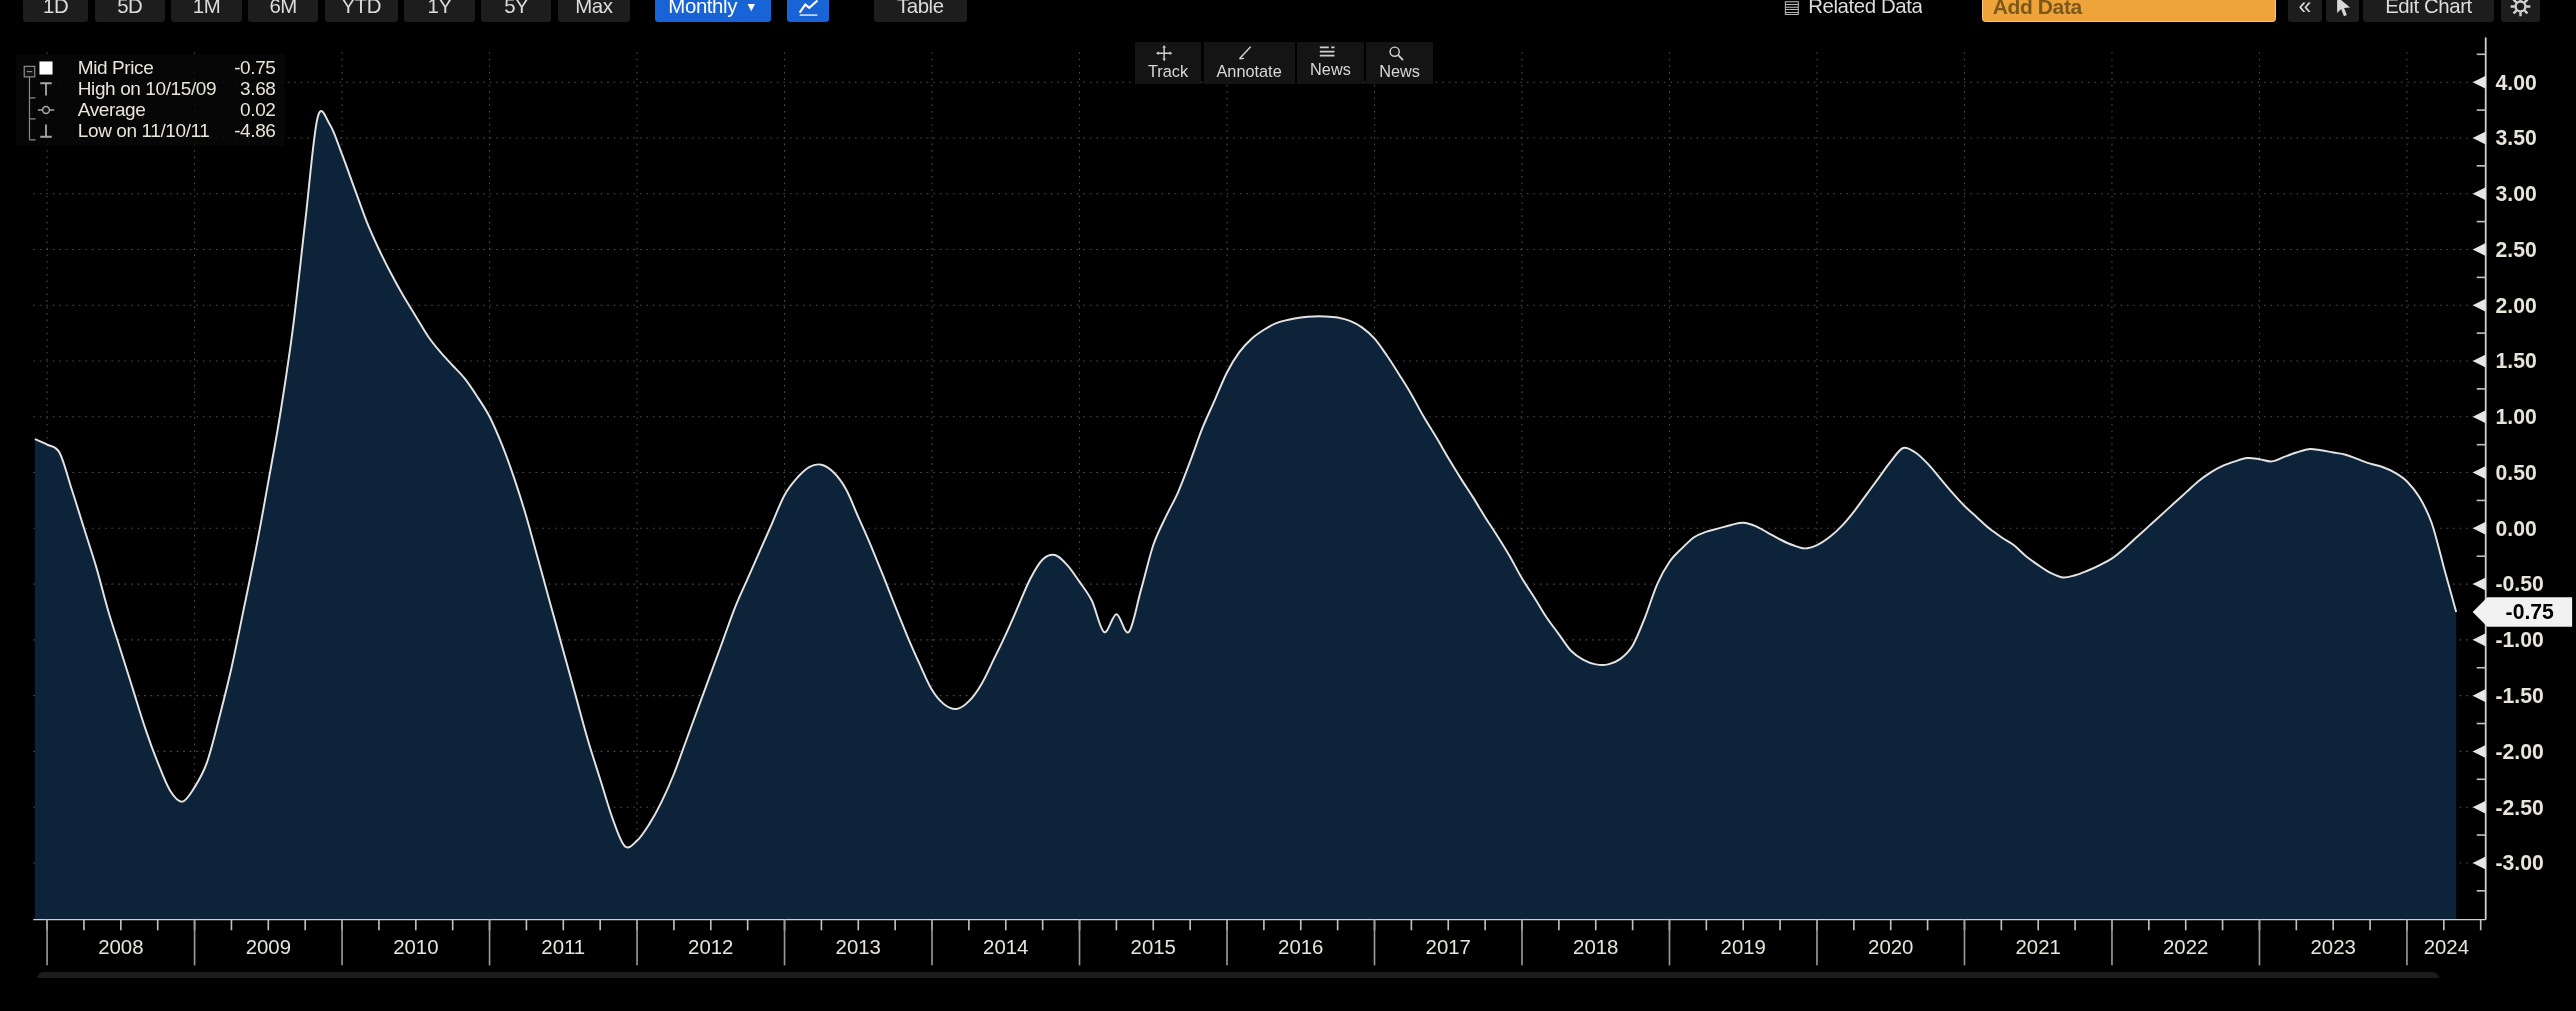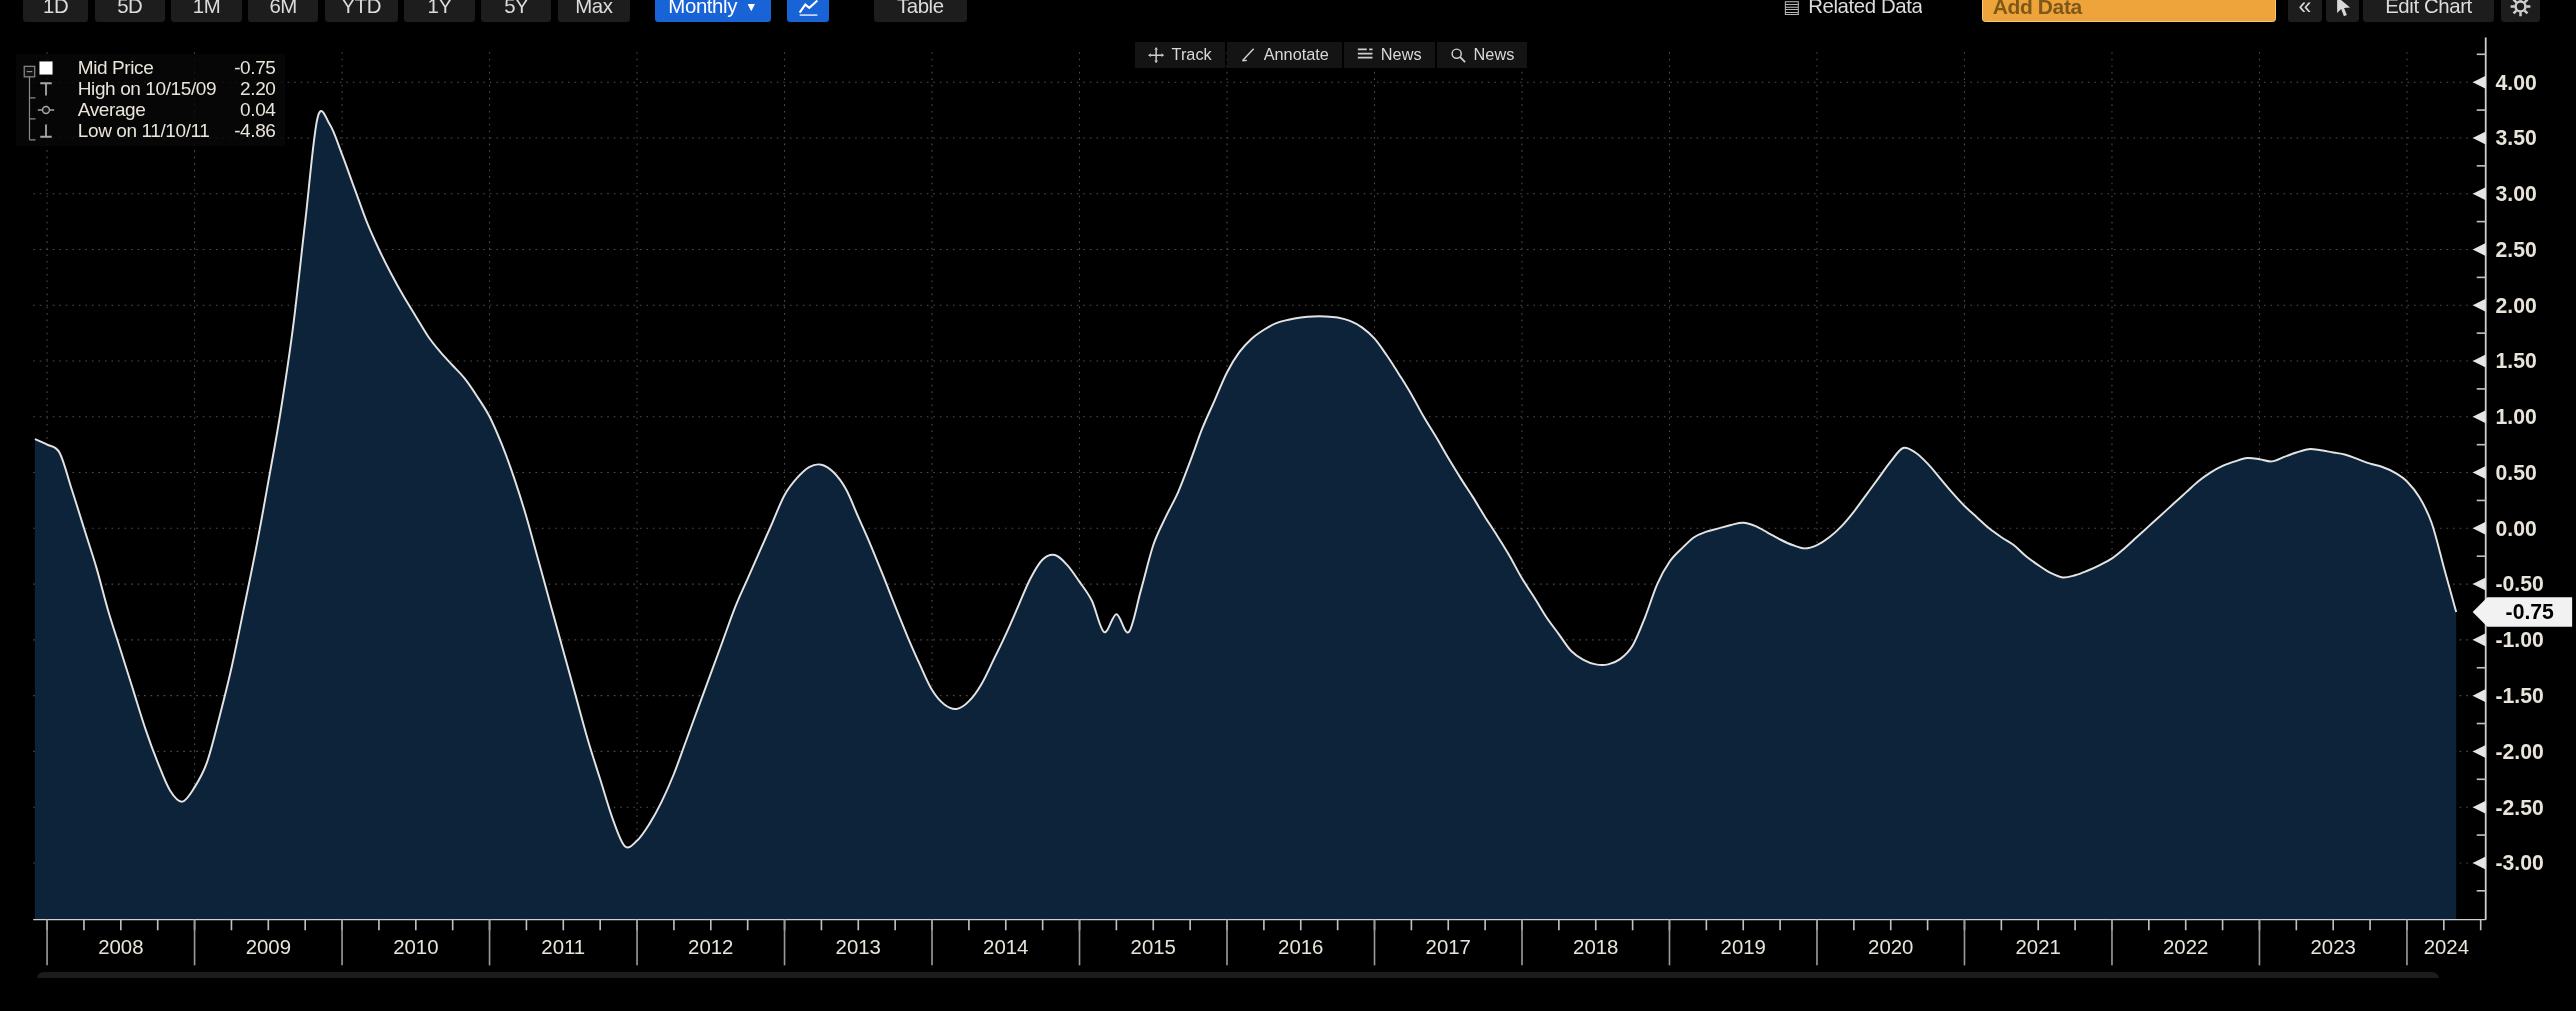--- a/index.html
+++ b/index.html
@@ -9,21 +9,21 @@
   #top-toolbar{position:absolute;left:23px;top:-9px;height:31px;display:flex;align-items:stretch;z-index:30;}
   .tab-btn{background:#1d1d1d;color:#dcdcdc;font-size:20.4px;display:flex;align-items:center;
            justify-content:center;margin-right:6.5px;border-radius:3.3px;padding:0 1.6px;cursor:pointer;
            letter-spacing:-0.4px;white-space:nowrap;}
   .tab-btn.blue{background:#1863d6;color:#fff;}
   #rt-cluster .rbtn{position:absolute;top:-9px;height:31px;display:flex;align-items:center;z-index:30;}
   .icon-sq{display:flex;align-items:center;justify-content:center;background:#1d1d1d;border-radius:3.3px;}
   
   #chart-tools{position:absolute;left:1135px;top:42px;display:flex;z-index:25;}
   .ct-btn{background:#141414;color:#d8d8d8;font-size:16.3px;display:flex;align-items:center;
-          padding:3.3px 13px;margin-right:2.4px;cursor:pointer;}
+          padding:3.3px 13px;margin-right:2.4px;cursor:pointer;flex-direction:column;}
   .ct-btn svg{margin-right:7.3px;}
   
   #legend{position:absolute;left:16.3px;top:54px;width:269px;background:rgba(8,8,8,0.78);
           z-index:20;padding:3.3px 0 4.9px 0;}
   .lg-row{display:flex;align-items:center;height:21px;padding-right:9.8px;}
   .lg-tree{width:21px;flex:0 0 21px;}
   .lg-ic{width:24.5px;flex:0 0 24.5px;display:flex;align-items:center;justify-content:flex-start;}
   .lg-label{flex:1 1 auto;color:#e8e4da;font-size:19px;letter-spacing:-0.4px;white-space:nowrap;margin-left:16px;}
   .lg-val{color:#e8e4da;font-size:19px;text-align:right;letter-spacing:-0.4px;}
   #legend-tree-svg{position:absolute;left:4.9px;top:6.5px;}
@@ -144,32 +144,32 @@
           <div class="lg-val">-0.75</div>
         </div>
         <div class="lg-row">
           <div class="lg-tree"></div>
           <div class="lg-ic">
             <svg width="18" height="18" viewBox="0 0 22 22">
               <path d="M11,4 V19 M4,4 H18" stroke="#a8a8a8" stroke-width="2.2" fill="none"></path>
             </svg>
           </div>
           <div class="lg-label">High on 10/15/09</div>
-          <div class="lg-val">2.20</div>
+          <div class="lg-val">3.68</div>
         </div>
         <div class="lg-row">
           <div class="lg-tree"></div>
           <div class="lg-ic">
             <svg width="18" height="18" viewBox="0 0 22 22">
               <path d="M1,11 H21" stroke="#a8a8a8" stroke-width="1.8"></path>
               <circle cx="11" cy="11" r="4.2" fill="#111" stroke="#a8a8a8" stroke-width="1.8"></circle>
             </svg>
           </div>
           <div class="lg-label">Average</div>
-          <div class="lg-val">0.04</div>
+          <div class="lg-val">0.02</div>
         </div>
         <div class="lg-row">
           <div class="lg-tree"></div>
           <div class="lg-ic">
             <svg width="18" height="18" viewBox="0 0 22 22">
               <path d="M11,3 V18 M4,18 H18" stroke="#a8a8a8" stroke-width="2.2" fill="none"></path>
             </svg>
           </div>
           <div class="lg-label">Low on 11/10/11</div>
           <div class="lg-val">-4.86</div>

